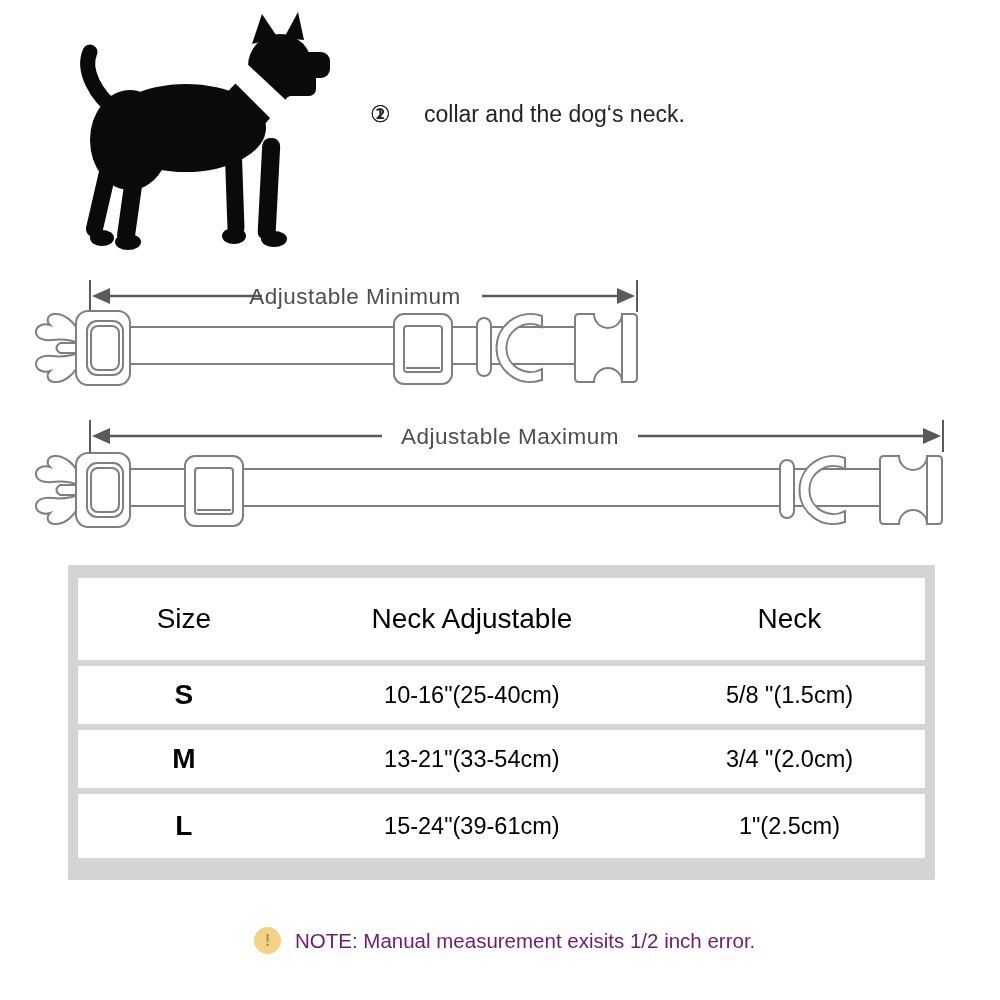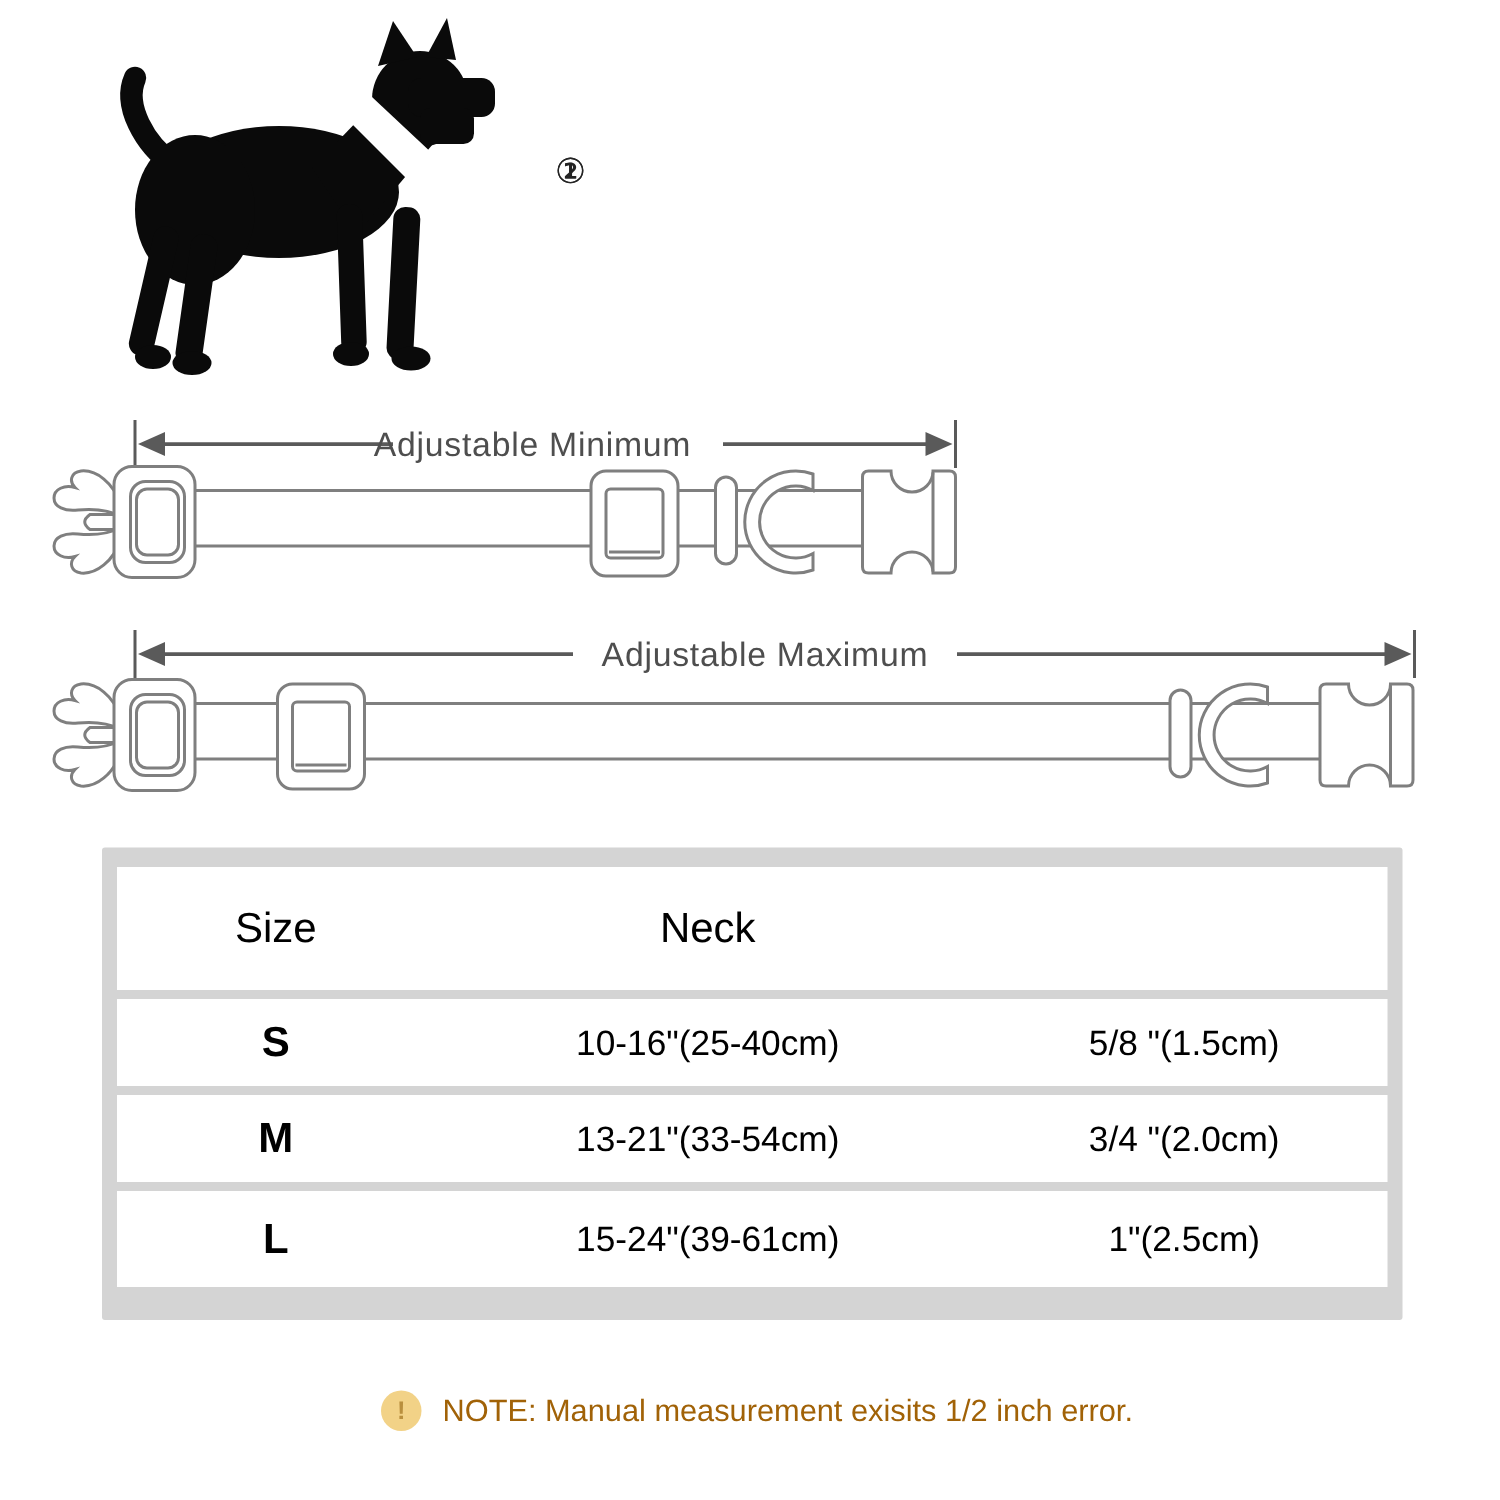--- a/index.html
+++ b/index.html
@@ -32,21 +32,21 @@
   .t-row + .t-row{margin-top:6px;}
   .t-header{height:82px;font-size:28px;color:#000;}
   .t-data{height:58px;font-size:23.5px;color:#000;}
   .t-data-last{height:64px;}
   .size-cell{font-weight:bold;font-size:28px;}
 
   
   .note{left:254px;top:927px;display:flex;align-items:center;gap:14px;}
   .note-icon{width:27px;height:27px;border-radius:50%;background:#f2d287;color:#b98f3e;
     display:flex;align-items:center;justify-content:center;font-size:17px;font-weight:bold;flex:0 0 auto;}
-  .note-text{font-size:20.5px;color:#a16207;}
+  .note-text{font-size:20.5px;color:#701a75;}
 </style>
 </head>
 <body>
 
 <div class="canvas">
 
   <svg class="abs" style="left:28px;top:8px;" width="330" height="260" viewBox="0 0 330 260">
     <g fill="#0a0a0a">
       <path d="M88,102 C68,88 54,62 62,44" fill="none" stroke="#0a0a0a" stroke-width="15" stroke-linecap="round"></path>
       <ellipse cx="158" cy="120" rx="80" ry="44"></ellipse>
@@ -68,20 +68,21 @@
     </g>
     <polygon points="202,70 215,52 262,96 246,114" fill="#ffffff"></polygon>
   </svg>
 
   <div class="abs instructions">
     <div class="instr-row">
       <span class="instr-bullet">①</span>
     </div>
     <div class="instr-row">
       <span class="instr-bullet">②</span>
+      <div class="instr-indent">collar and the dog‘s neck.</div>
     </div>
   </div>
 
   <svg class="abs dim" style="left:30px;top:276px;" width="612" height="40" viewBox="0 0 612 40">
     <line x1="60" y1="4" x2="60" y2="36" stroke-width="2"></line>
     <line x1="607" y1="4" x2="607" y2="36" stroke-width="2"></line>
     <polygon points="62,20 80,12 80,28"></polygon>
     <line x1="78" y1="20" x2="232" y2="20" stroke-width="2.5"></line>
     <text x="325" y="28" text-anchor="middle" class="arrow-text">Adjustable Minimum</text>
     <line x1="452" y1="20" x2="590" y2="20" stroke-width="2.5"></line>
@@ -142,20 +143,21 @@
     <path class="hw" d="M815,10 A34,34 0 1 0 815,74 L815,63 A24,24 0 1 1 815,21 Z"></path>
     <g class="hw">
       <path d="M854,8 L869,8 A14,14 0 0 0 897,8 L908,8 Q912,8 912,12 L912,72 Q912,76 908,76 L897,76 A14,14 0 0 0 869,76 L854,76 Q850,76 850,72 L850,12 Q850,8 854,8 Z"></path>
       <line x1="897" y1="9" x2="897" y2="75"></line>
     </g>
   </svg>
 
   <div class="abs size-table">
     <div class="t-row t-header">
       <div>Size</div>
+      <div>Neck Adjustable</div>
       <div>Neck</div>
     </div>
     <div class="t-row t-data">
       <div class="size-cell">S</div>
       <div>10-16"(25-40cm)</div>
       <div>5/8 "(1.5cm)</div>
     </div>
     <div class="t-row t-data">
       <div class="size-cell">M</div>
       <div>13-21"(33-54cm)</div>

